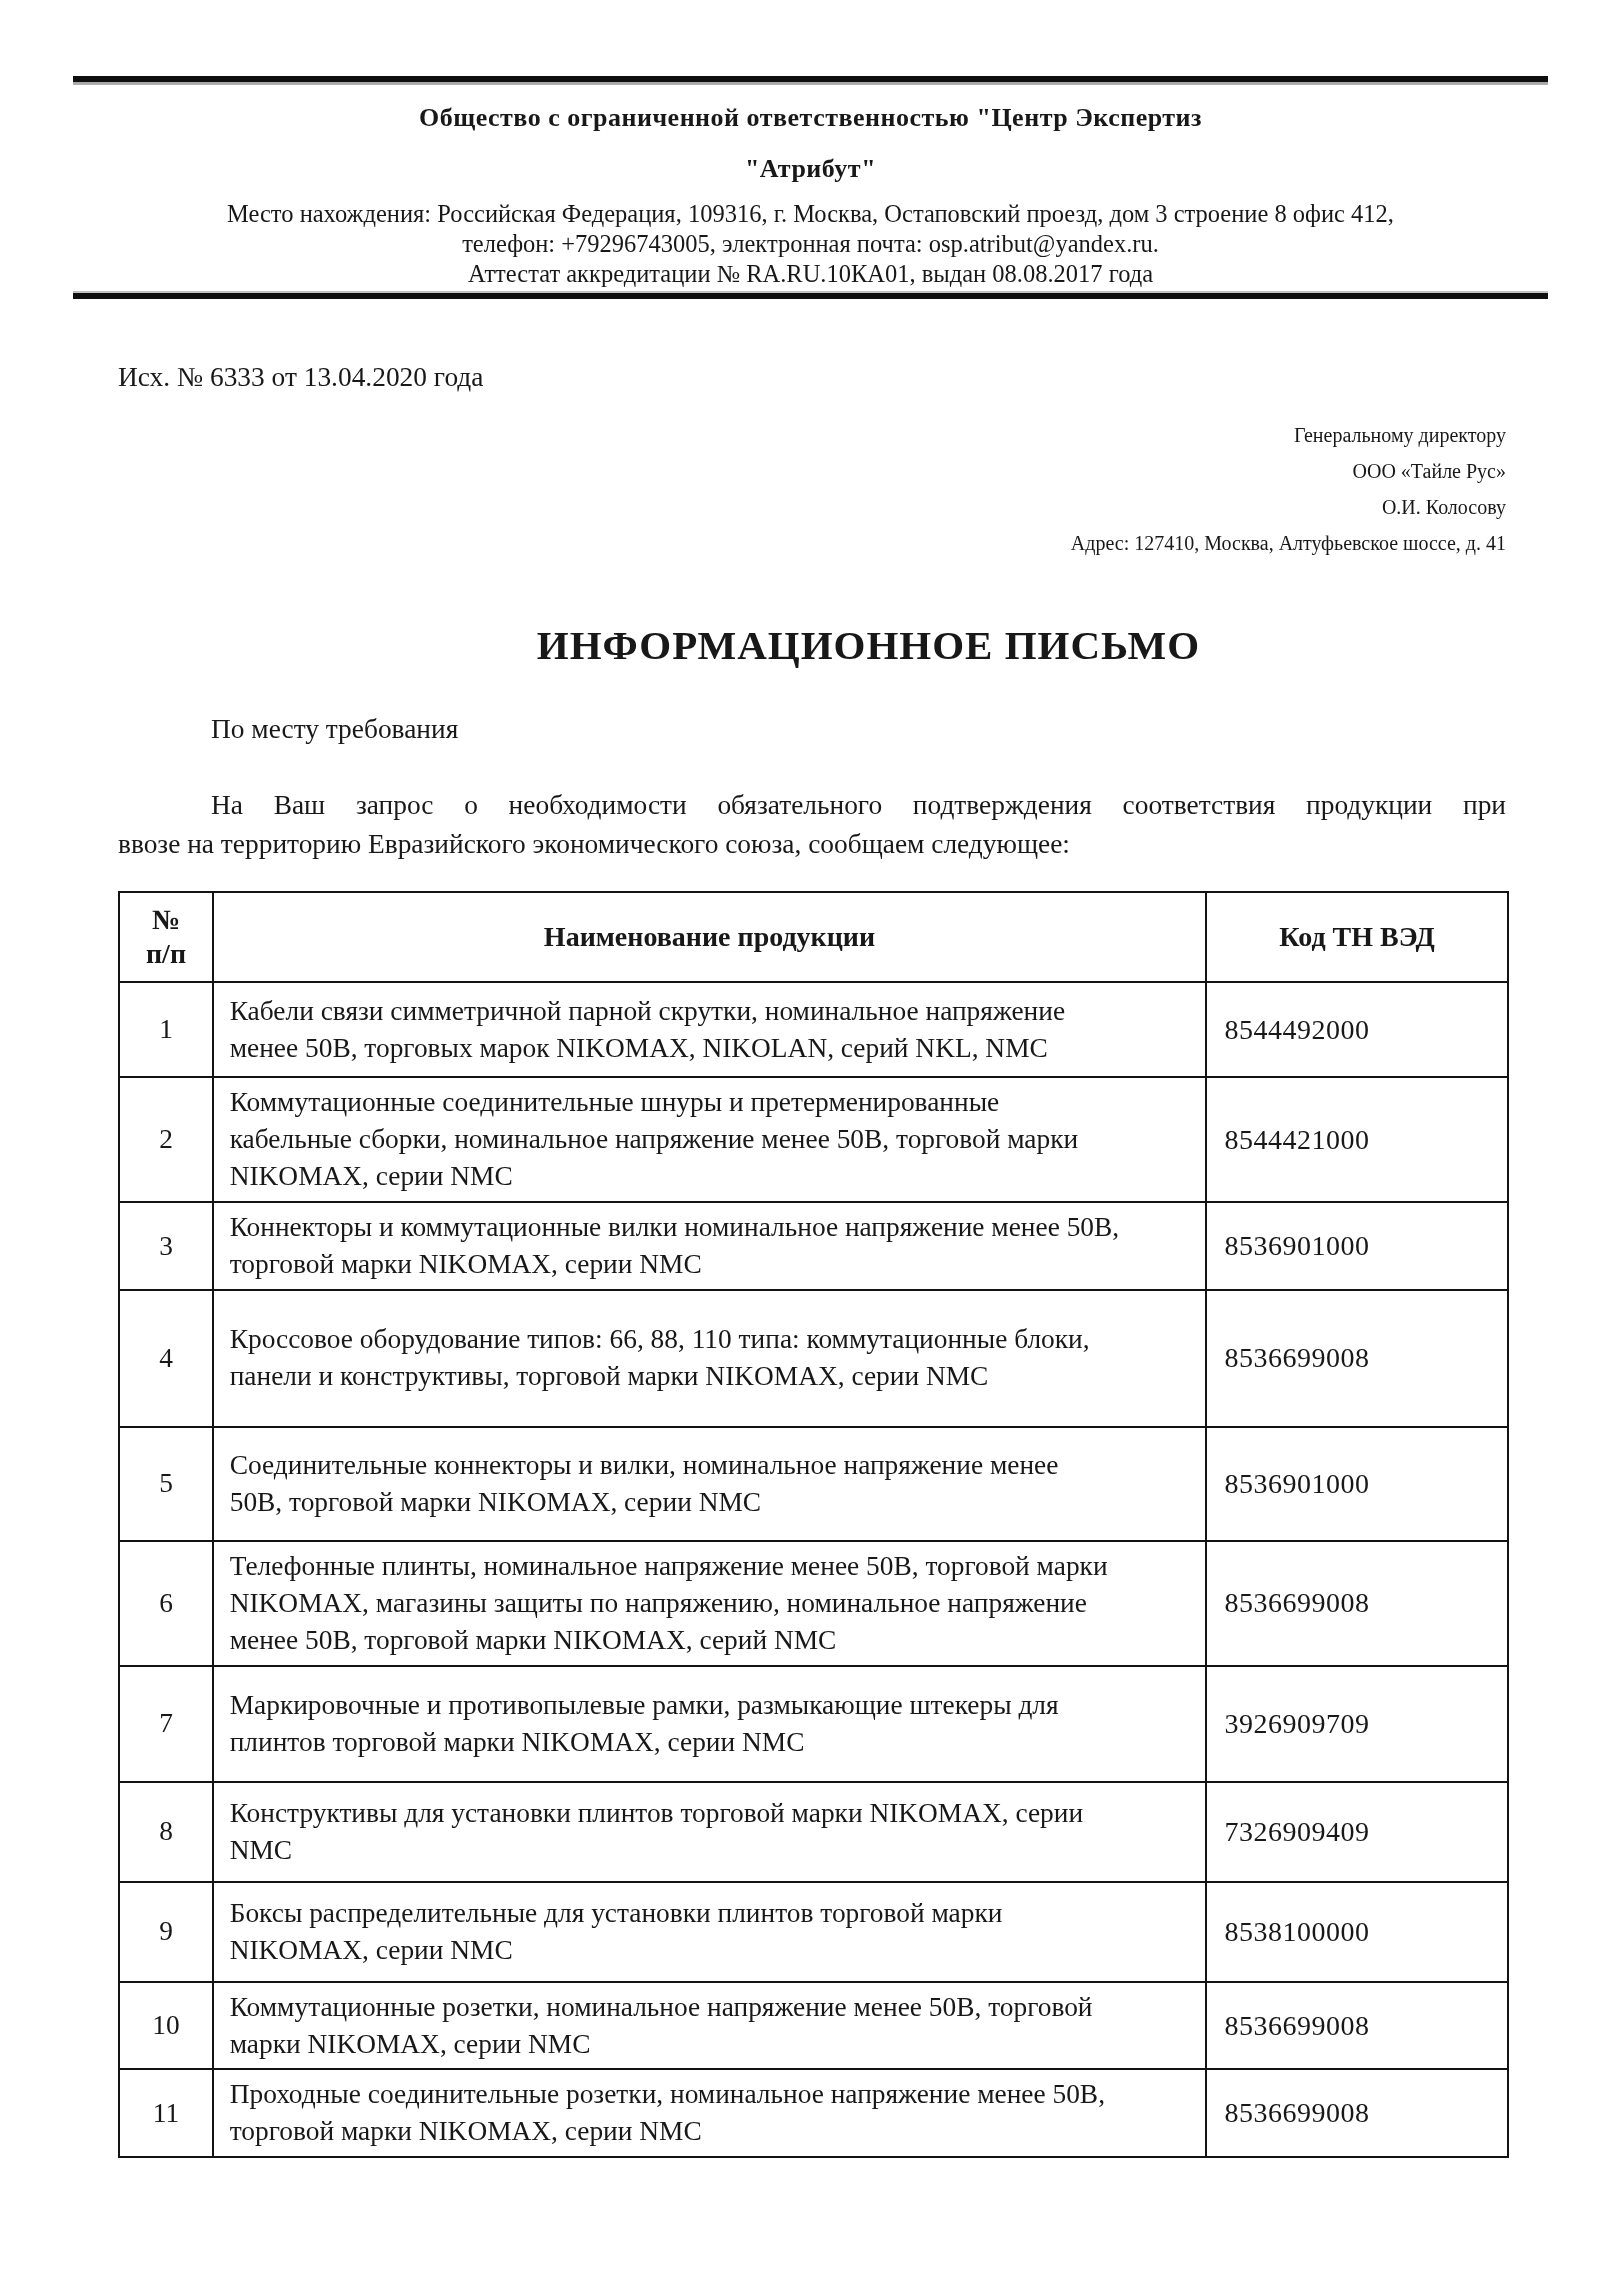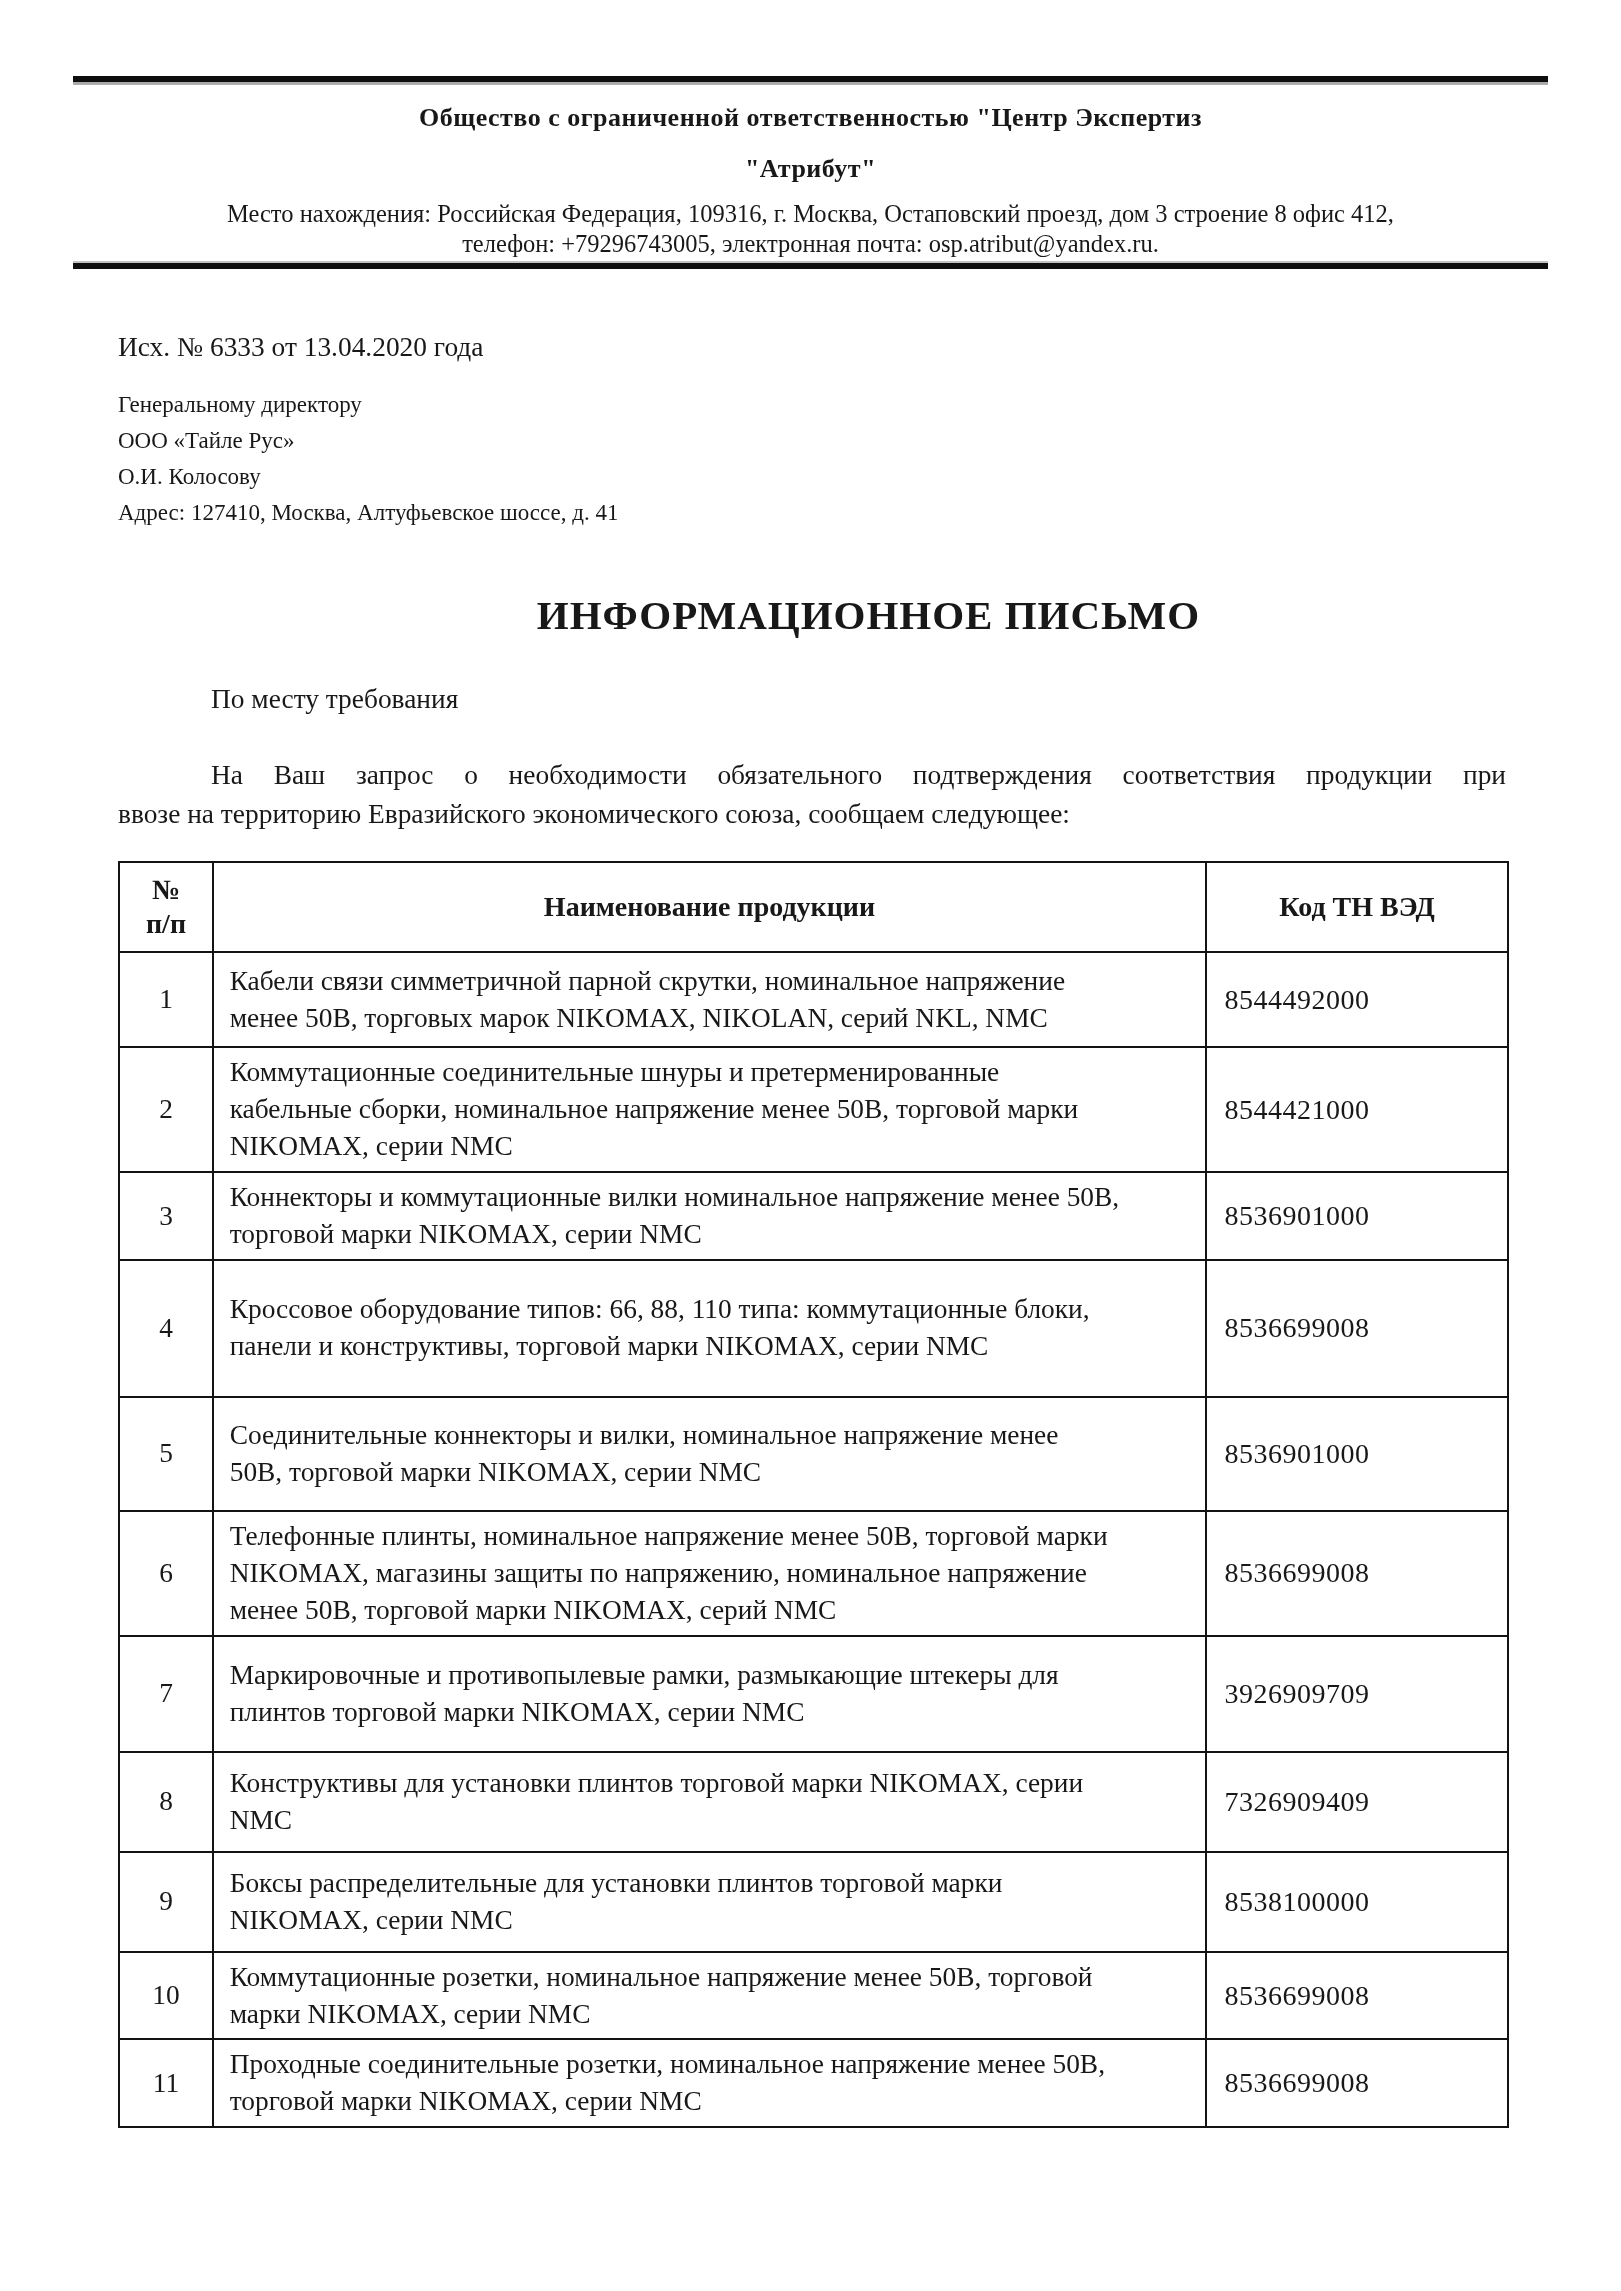--- a/index.html
+++ b/index.html
@@ -47,21 +47,22 @@
   .content {
     margin: 0 115px 0 118px; 
   }
   .outgoing {
     margin-top: 61px;
     font-size: 27.4px;
     line-height: 35px;
   }
   .recipient {
     margin-top: 21.6px;
-    font-size: 23px;
+    text-align: right;
+    font-size: 20px;
     line-height: 36px;
   }
   .doc-title {
     margin: 59px 0 0 0;
     padding-left: 113px;
     text-align: center;
     font-size: 41px;
     font-weight: bold;
     line-height: 51px;
     letter-spacing: 1px;
@@ -144,20 +145,21 @@
 </style>
 </head>
 <body>
 
 <header class="letterhead">
   <div class="rule rule-top"></div>
   <div class="org-line org-line-1">Общество с ограниченной ответственностью "Центр Экспертиз</div>
   <div class="org-line">"Атрибут"</div>
   <div class="addr-line addr-line-1">Место нахождения: Российская Федерация, 109316, г. Москва, Остаповский проезд, дом 3 строение 8 офис 412,</div>
   <div class="addr-line">телефон: +79296743005, электронная почта: osp.atribut@yandex.ru.</div>
+  <div class="addr-line">Аттестат аккредитации № RA.RU.10КА01, выдан 08.08.2017 года</div>
   <div class="rule rule-bottom"></div>
 </header>
 
 <main class="content">
 
   <div class="outgoing">Исх. № 6333  от 13.04.2020 года</div>
 
   <div class="recipient">
     <div>Генеральному директору</div>
     <div>ООО «Тайле Рус»</div>

